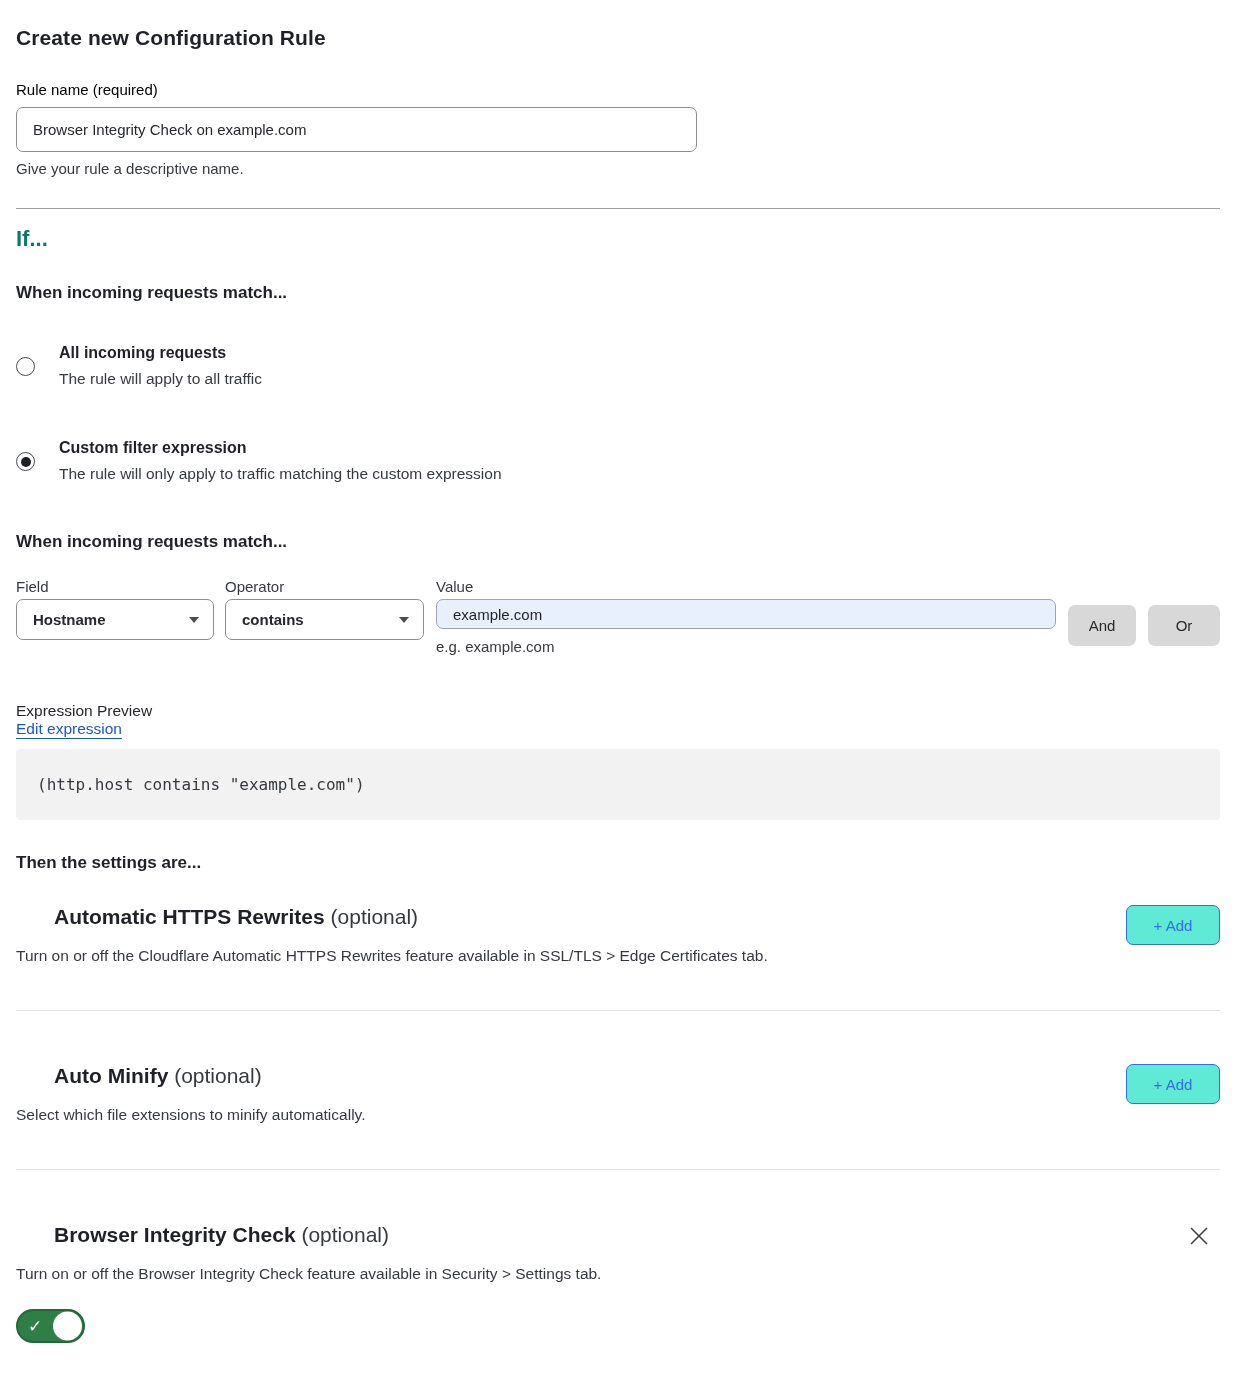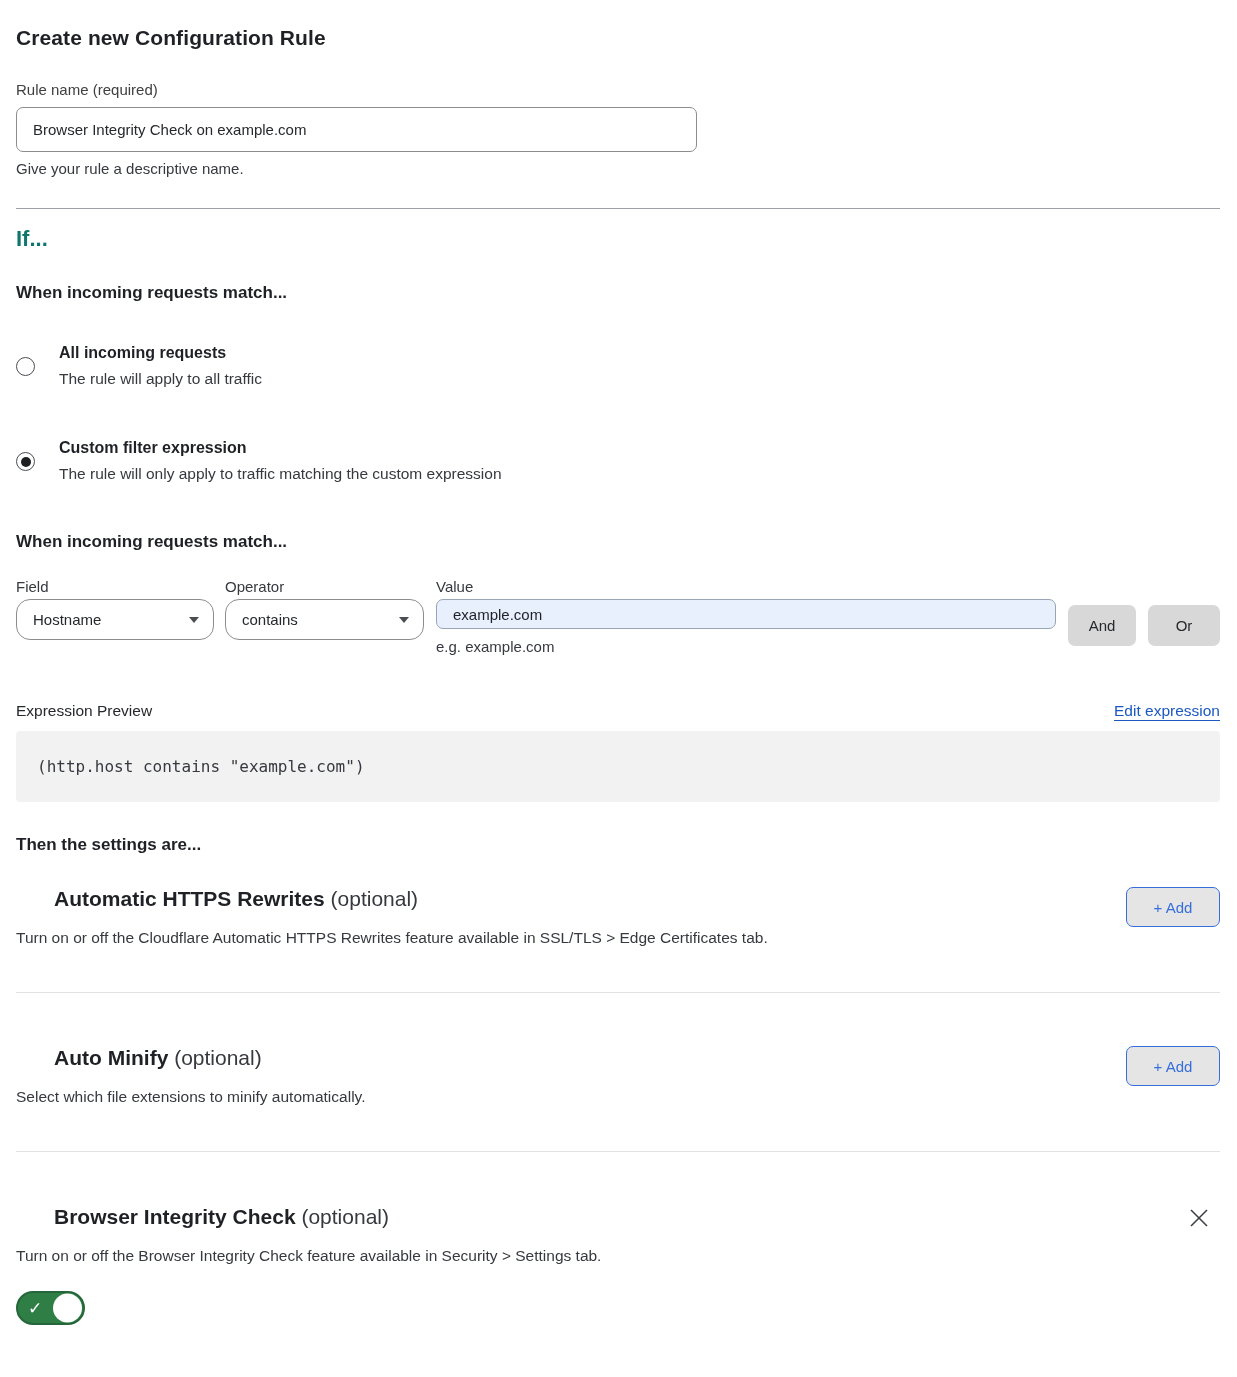--- a/index.html
+++ b/index.html
@@ -16,21 +16,21 @@
   h1.page-title {
     font-size: 21px;
     font-weight: bold;
     color: #1f2126;
     letter-spacing: 0.1px;
   }
 
   .field-label {
     margin-top: 31px;
     font-size: 15px;
-    color: #404040;
+    color: #000000;
   }
   input.text-input {
     display: block;
     margin-top: 9px;
     width: 681px;
     height: 45px;
     border: 1px solid #8d8d8d;
     border-radius: 7px;
     padding: 0 16px;
     font-size: 15px;
@@ -118,29 +118,30 @@
     color: #36393f;
     margin-bottom: 4px;
   }
   .col-field { width: 198px; margin-right: 11px; }
   .col-operator { width: 199px; margin-right: 12px; }
   .col-value { width: 620px; margin-right: 12px; }
 
   .select-box {
     height: 41px;
     border: 1px solid #8d8d8d;
-    border-radius: 14px;
+    border-radius: 7px;
     background: #ffffff;
     display: flex;
     align-items: center;
     justify-content: space-between;
     padding: 0 14px 0 16px;
     font-size: 15px;
     color: #26282c;
     cursor: pointer;
+    font-weight: bold;
   }
   .chevron-down {
     width: 0; height: 0;
     border-left: 5px solid transparent;
     border-right: 5px solid transparent;
     border-top: 6px solid #4a4d52;
   }
   input.value-input {
     width: 100%;
     height: 30px;
@@ -170,20 +171,21 @@
     cursor: pointer;
   }
   .and-btn { width: 68px; margin-right: 12px; }
   .or-btn { width: 72px; }
 
   .preview-header {
     margin-top: 47px;
     display: flex;
     justify-content: space-between;
     align-items: baseline;
+    flex-direction: column;
   }
   .preview-label { font-size: 15.5px; color: #26282c; }
   a.edit-link {
     font-size: 15.5px;
     color: #1b58c2;
     text-decoration: underline;
     text-underline-offset: 4px;
     cursor: pointer;
   }
   .code-block {
@@ -217,21 +219,21 @@
   .setting-title .name { font-weight: bold; }
   .setting-title .optional { font-weight: normal; color: #36393f; }
   .setting-desc {
     margin-top: 18px;
     font-size: 15.5px;
     color: #36393f;
   }
   .add-btn {
     width: 94px;
     height: 40px;
-    background: #e5e5e5;
+    background: #5eead4;
     border: 1px solid #366fdc;
     border-radius: 7px;
     font-family: "Liberation Sans", sans-serif;
     font-size: 15px;
     color: #366fdc;
     cursor: pointer;
     flex: 0 0 auto;
   }
   .divider-after-1 { margin-top: 45px; }
   .divider-after-2 { margin-top: 45px; }

